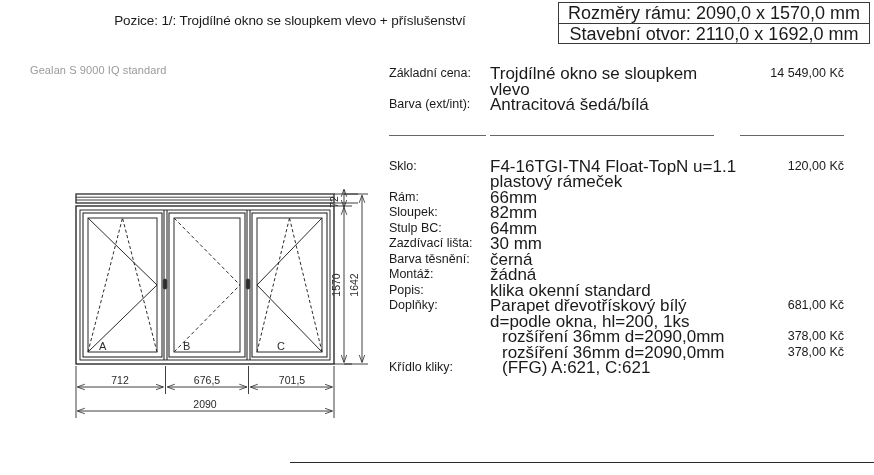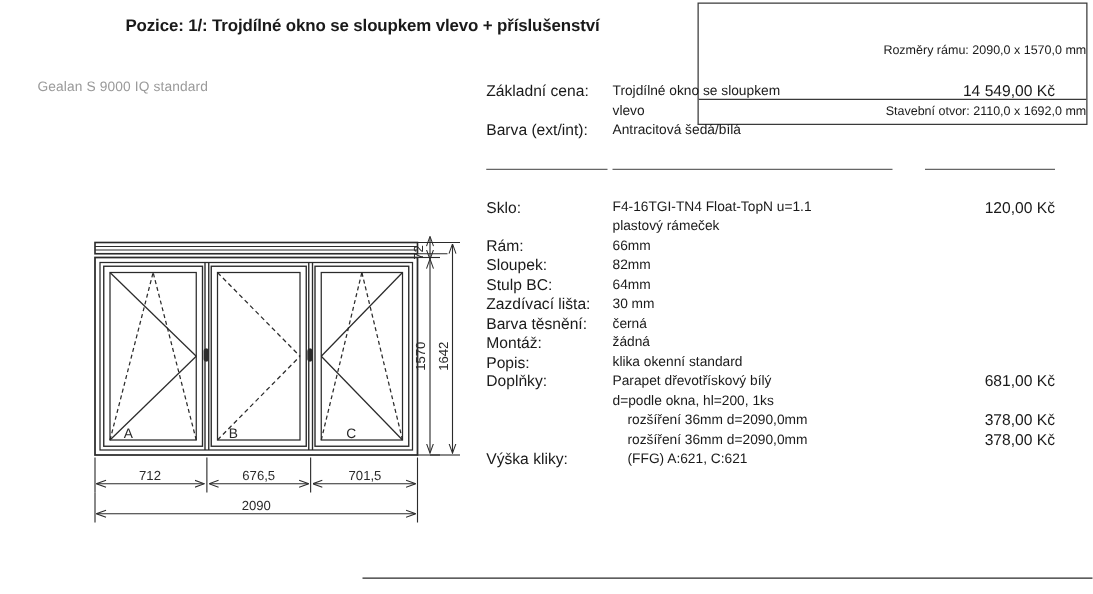--- a/index.html
+++ b/index.html
@@ -18,41 +18,40 @@
   }
 
   
   #doc-title {
     position: absolute;
     left: 40px;
     top: 13px;
     width: 500px;
     text-align: center;
     font-size: 13.5px;
-    font-weight: bold;
+    font-weight: normal;
     letter-spacing: -0.1px;
     white-space: nowrap;
   }
 
   #dim-box {
     position: absolute;
     left: 558px;
     top: 2px;
     width: 312px;
     border: 1.5px solid #3a3a3a;
     box-sizing: border-box;
   }
   #dim-box .dim-row {
     height: 20px;
     line-height: 20px;
-    text-align: right;
-    font-size: 10px;
+    text-align: center;
+    font-size: 18px;
     white-space: nowrap;
     box-sizing: border-box;
-    margin-top: 28px;
   }
   #dim-box .dim-row.divider {
     border-top: 1.5px solid #3a3a3a;
   }
 
   
   #system-caption {
     position: absolute;
     left: 30px;
     top: 64px;
@@ -77,21 +76,21 @@
   }
   .spec-label {
     width: 101px;
     flex: 0 0 101px;
     font-size: 12.5px;
     line-height: 15.5px;
     white-space: nowrap;
   }
   .spec-value {
     flex: 1 1 auto;
-    font-size: 11px;
+    font-size: 17px;
     line-height: 15.5px;
     white-space: pre-line;
   }
   .spec-value.indent {
     padding-left: 12px;
   }
   .spec-price {
     width: 104px;
     flex: 0 0 104px;
     text-align: right;
@@ -248,21 +247,21 @@
     <div class="spec-price">378,00 Kč</div>
   </div>
 
   <div class="spec-row">
     <div class="spec-label"></div>
     <div class="spec-value indent">rozšíření 36mm d=2090,0mm</div>
     <div class="spec-price">378,00 Kč</div>
   </div>
 
   <div class="spec-row">
-    <div class="spec-label">Výška kliky:</div>
+    <div class="spec-label">Křídlo kliky:</div>
     <div class="spec-value indent">(FFG)   A:621, C:621</div>
     <div class="spec-price"></div>
   </div>
 
   <div class="spacer-12"></div>
 
 
 </div>
 
 <div id="bottom-rule"></div>

